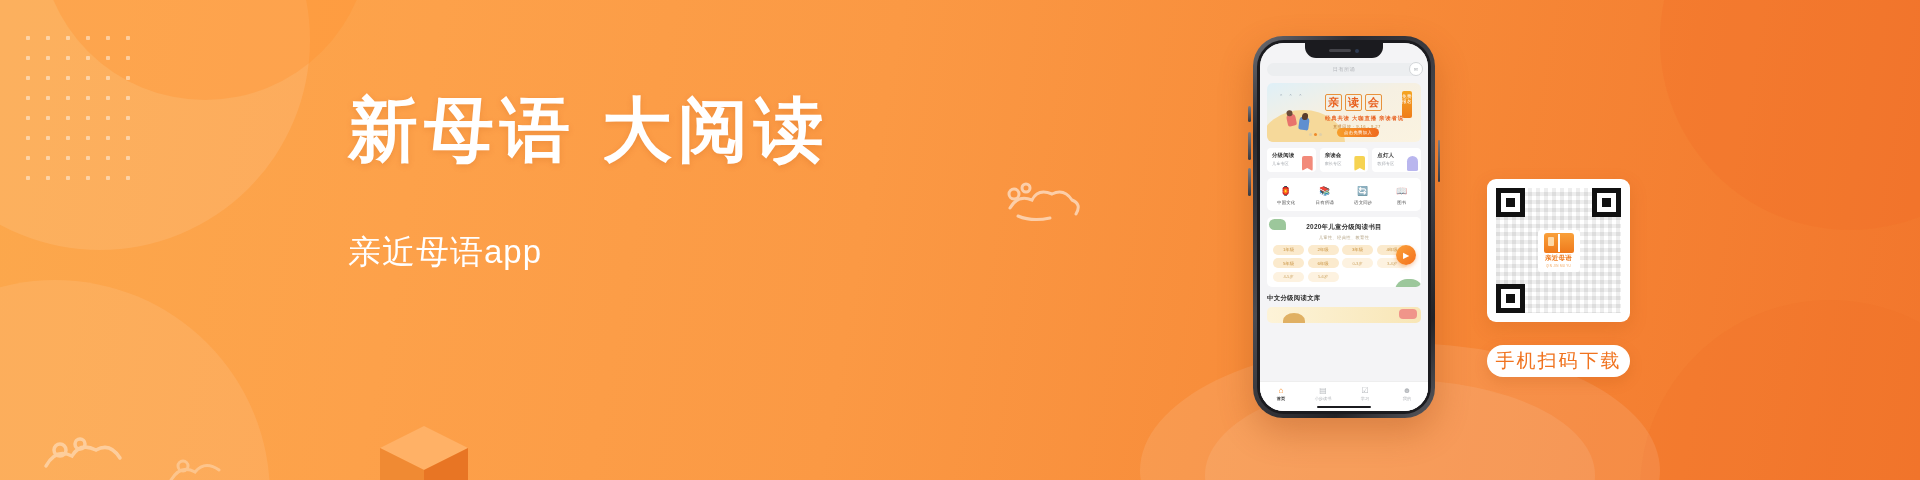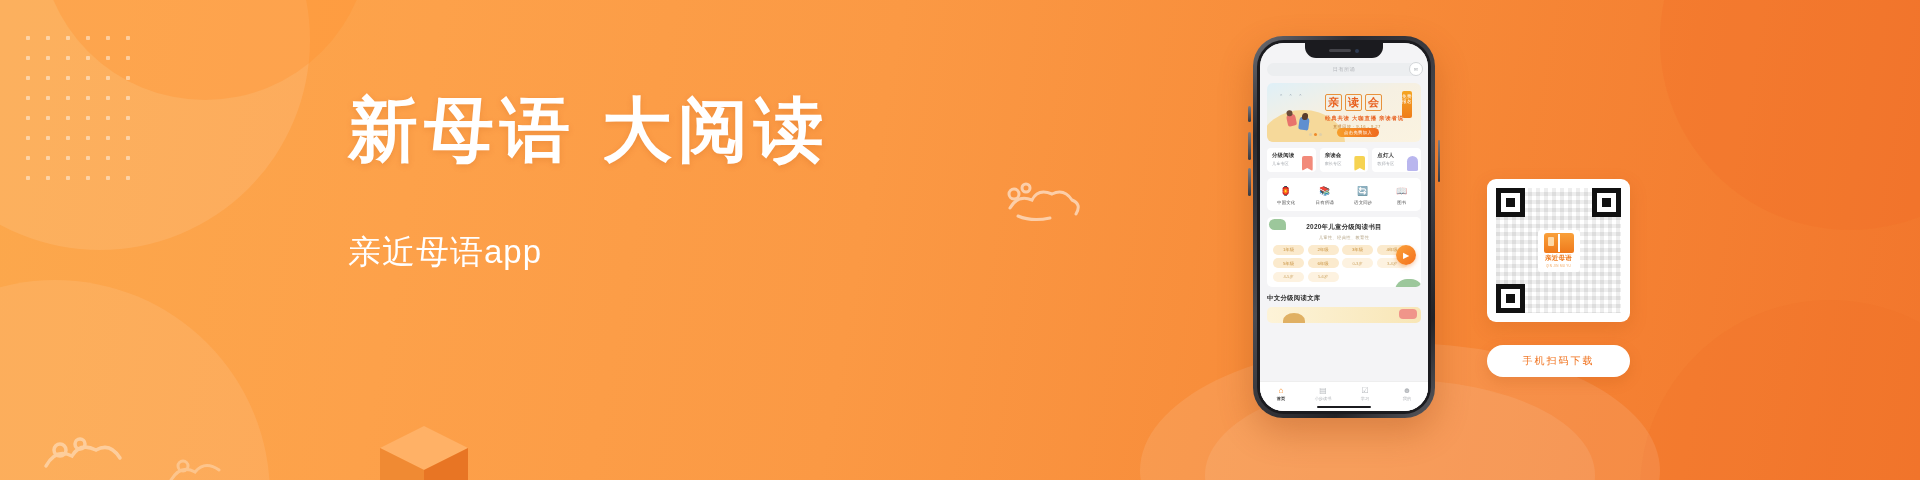--- a/index.html
+++ b/index.html
@@ -438,21 +438,21 @@
   .qr-logo .nm { font-size: 6.5px; color: #ef7a1c; font-weight: 700; letter-spacing: .3px; }
   .qr-logo .py { font-size: 3px; color: #f0a860; letter-spacing: .3px; }
 
   .dl-btn {
     position: absolute;
     left: 1487px; top: 345px;
     width: 143px; height: 32px;
     border-radius: 16px;
     background: #fff;
     color: #f0731f;
-    font-size: 10px;
+    font-size: 19px;
     letter-spacing: 2px;
     display: flex; align-items: center; justify-content: center;
     box-shadow: 0 5px 14px rgba(170,70,10,0.18);
     cursor: pointer;
   }
 </style>
 </head>
 <body>
 
 <div class="banner">

